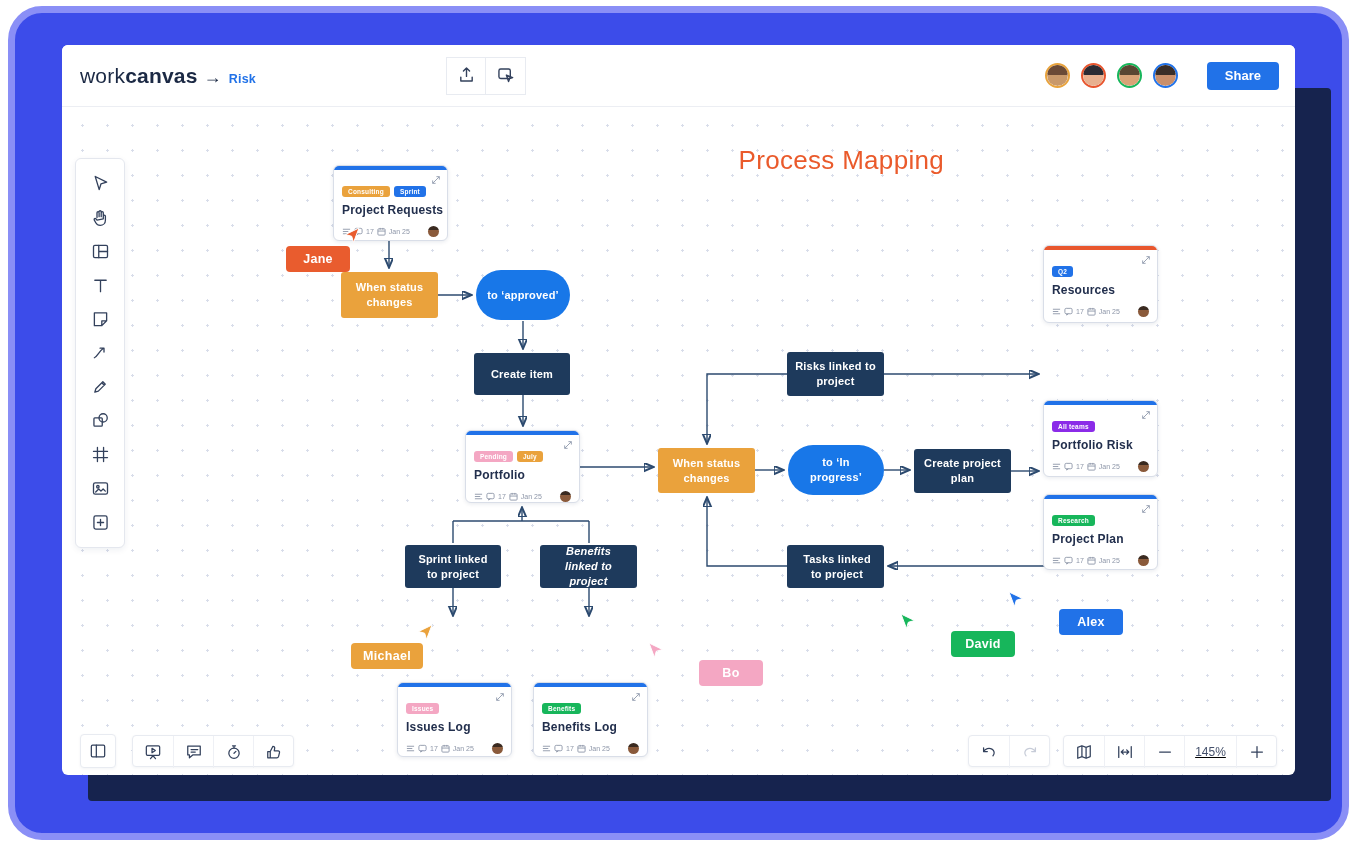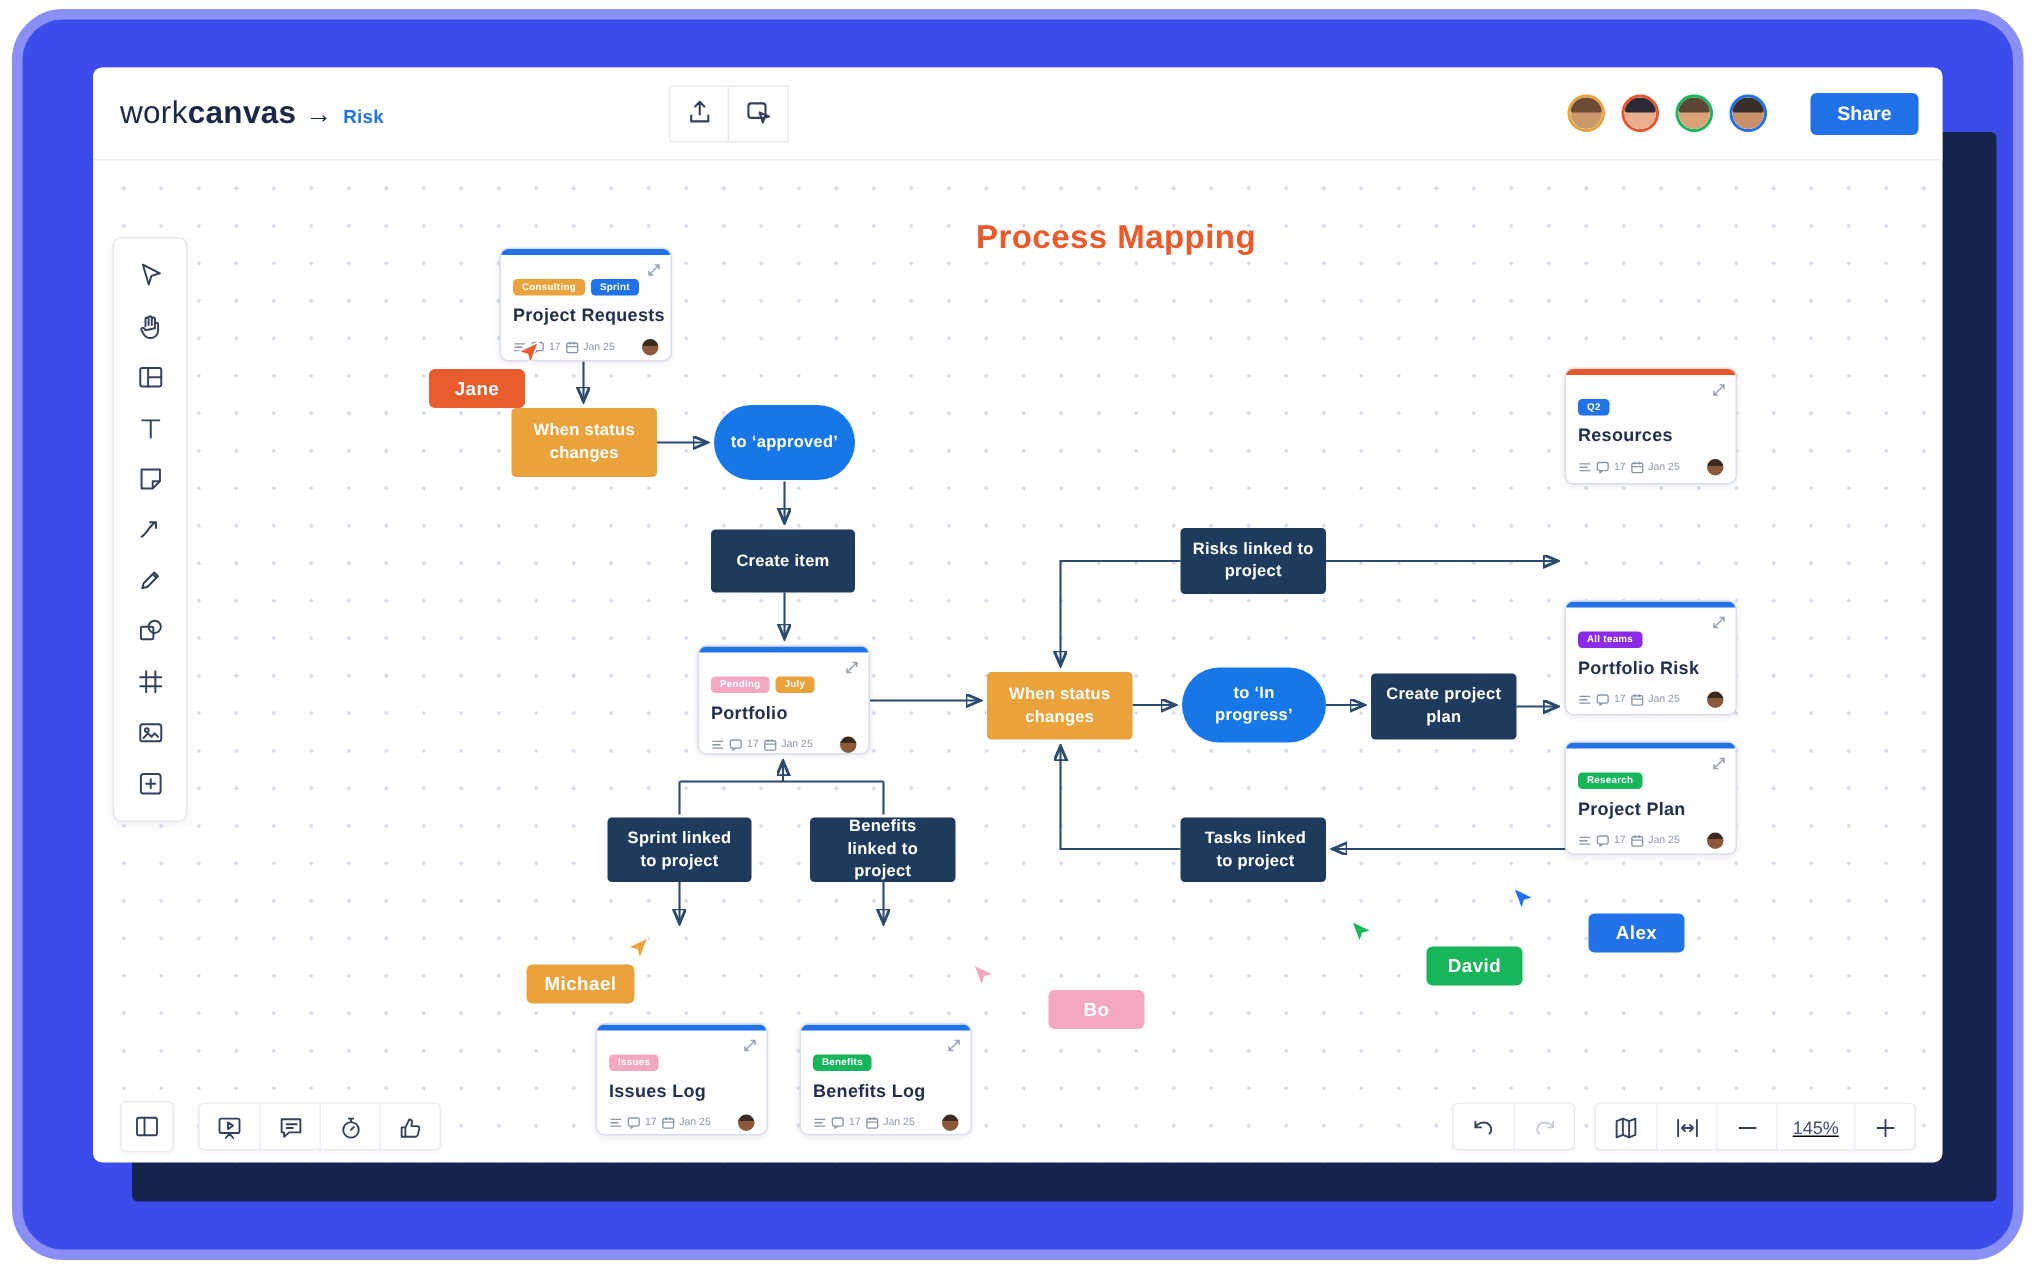--- a/index.html
+++ b/index.html
@@ -31,22 +31,22 @@
   .avatar { width:25px; height:25px; border-radius:50%; border:2px solid; overflow:hidden; position:relative; }
   .avatar .skin { position:absolute; inset:0; border-radius:50%; }
   .avatar .hair { position:absolute; left:0; top:0; width:100%; height:48%; border-radius:12px 12px 2px 2px; }
   .share { margin:0 16px 0 18px; height:28px; padding:0 18px; border:none; border-radius:4px;
            color:#fff; font-weight:700; font-size:13px; font-family:inherit; cursor:pointer; }
 
   
   .canvas { position:absolute; left:0; top:62px; width:1233px; height:668px;
             background-image:radial-gradient(#D8DDEA 1.2px, transparent 1.4px);
             background-size:25px 25px; background-position:8px 6px; }
-  .board-title { position:absolute; left:482px; top:38px; width:400px; text-align:center;
-                 font-size:22px; font-weight:700; letter-spacing:.3px; cursor:default; }
+  .board-title { position:absolute; left:482px; top:38px; width:400px; text-align:right;
+                 font-size:26px; font-weight:400; letter-spacing:.3px; cursor:default; }
 
   svg.wires { position:absolute; left:0; top:-62px; width:1233px; height:730px; pointer-events:none; }
   svg.wires path { stroke:#2C4A6F; stroke-width:1.4; fill:none; }
 
   
   .ltb { position:absolute; left:13px; top:113px; width:50px; height:390px; background:#fff;
          border:1px solid #E4E7EE; border-radius:6px; box-shadow:0 2px 6px rgba(20,40,80,.07);
          display:flex; flex-direction:column; align-items:center; justify-content:space-evenly; padding:6px 0; z-index:20; }
   .tb { width:34px; height:30px; display:flex; align-items:center; justify-content:center; cursor:pointer; border-radius:4px; }
   .tb svg { width:21px; height:21px; stroke:#33415C; stroke-width:1.5; fill:none; stroke-linecap:round; stroke-linejoin:round; }
@@ -377,21 +377,21 @@
 
       <div class="shape" style="left: 279px; top: 165px; width: 97px; height: 46px; background: rgb(234, 162, 60);">When status changes</div>
       <div class="shape pill" style="left: 414px; top: 163px; width: 94px; height: 50px; background: rgb(24, 119, 232);">to ‘approved’</div>
       <div class="shape" style="left: 412px; top: 246px; width: 96px; height: 42px; background: rgb(30, 58, 92);">Create item</div>
       <div class="shape" style="left: 725px; top: 245px; width: 97px; height: 44px; background: rgb(30, 58, 92);">Risks linked to project</div>
       <div class="shape" style="left: 596px; top: 341px; width: 97px; height: 45px; background: rgb(234, 162, 60);">When status changes</div>
       <div class="shape pill" style="left: 726px; top: 338px; width: 96px; height: 50px; background: rgb(24, 119, 232);">to ‘In progress’</div>
       <div class="shape" style="left: 852px; top: 342px; width: 97px; height: 44px; background: rgb(30, 58, 92);">Create project plan</div>
       <div class="shape" style="left: 725px; top: 438px; width: 97px; height: 43px; background: rgb(30, 58, 92); padding-left: 11px;">Tasks linked to project</div>
       <div class="shape" style="left: 343px; top: 438px; width: 96px; height: 43px; background: rgb(30, 58, 92);">Sprint linked to project</div>
-      <div class="shape" style="left: 478px; top: 438px; width: 97px; height: 43px; background: rgb(30, 58, 92);">Benefits linked to project</div>
+      <div class="shape" style="left: 478px; top: 438px; width: 97px; height: 43px; background: rgb(30, 58, 92); font-style: italic;">Benefits linked to project</div>
 
       <div class="cursorwrap ne" style="left:188px;top:139px">
         <div class="ulabel" style="background: rgb(233, 92, 46);">Jane</div>
         <svg class="ucursor" viewBox="0 0 18 18">
             <path d="M2 1 L15.5 7.5 L9.3 9.3 L7.5 15.5 Z" style="fill: rgb(233, 92, 46);"></path>
           </svg>
       </div>
       <div class="cursorwrap ne" style="left:253px;top:536px">
         <div class="ulabel" style="background: rgb(234, 162, 60);">Michael</div>
         <svg class="ucursor" viewBox="0 0 18 18">

